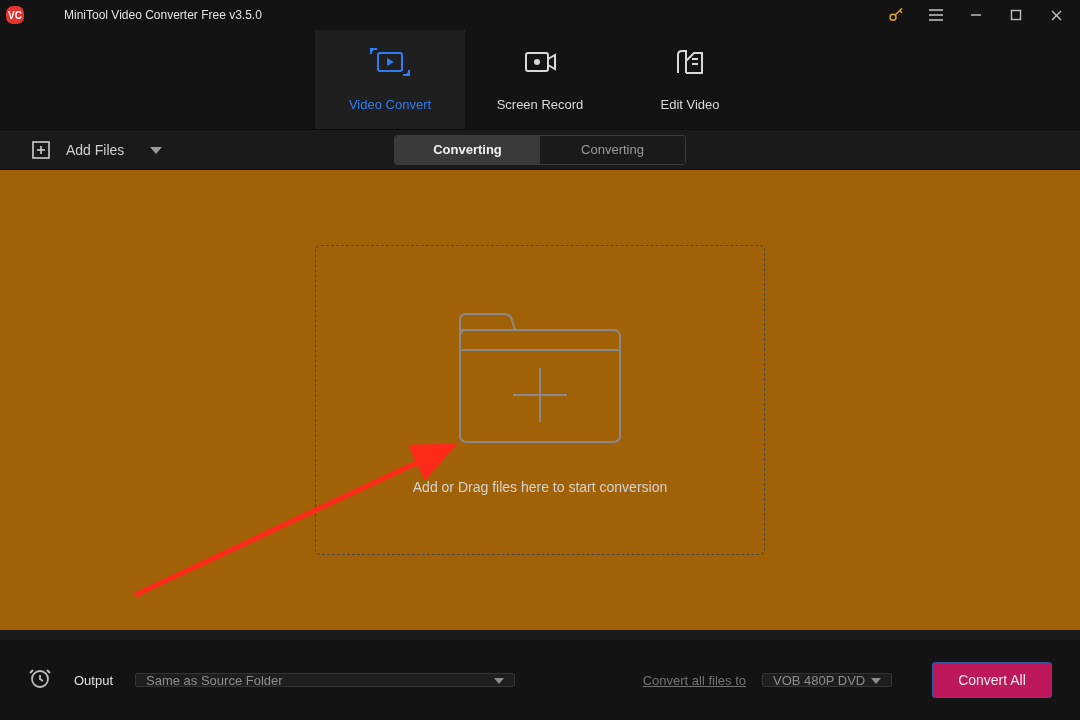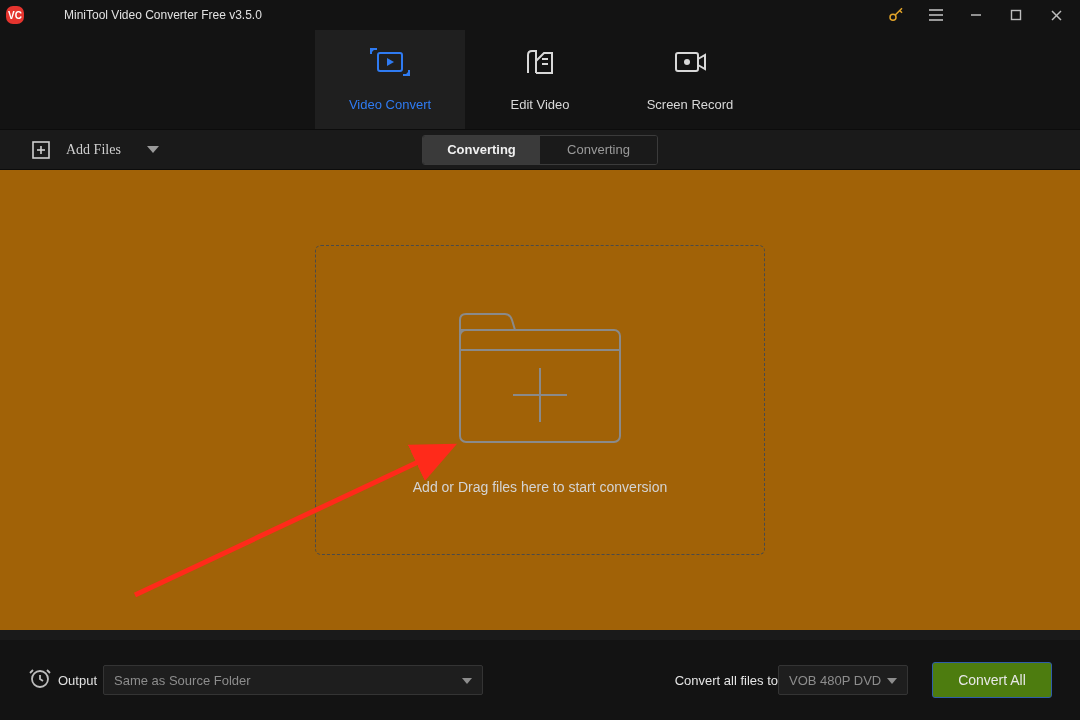--- a/index.html
+++ b/index.html
@@ -68,36 +68,36 @@
       height: 40px;
       background: #1a1a1a;
       display: flex;
       align-items: center;
       border-bottom: 1px solid #0c0c0c;
       position: relative;
     }
     .add-files {
       display: flex; align-items: center; gap: 14px;
       padding: 0 16px 0 30px;
-      color: #cfcfcf; font-size: 14px; height:100%;font-family:Liberation Serif, serif;
+      color: #cfcfcf; font-size: 14px; height:100%;
     }
     .add-files .plus-file-icon svg { display:block; }
     .add-files .chev { margin-left: 12px; }
 
     .sub-tabs {
       position: absolute;
       left: 50%; transform: translateX(-50%);
       display: flex;
       border: 1px solid #3b3b3b;
       border-radius: 3px;
       overflow: hidden;
       height: 30px;
     }
     .sub-tab {
-      width: 117px;
+      width: 145px;
       display: flex; align-items: center; justify-content: center;
       font-size: 13px; color: #9a9a9a;
       background: #1a1a1a;
     }
     .sub-tab.active { background: #3a3a3a; color: #f0f0f0; font-weight:600;}
 
     
     .main {
       height: 460px;
       background: #a16207;
@@ -126,41 +126,42 @@
 
     
     .bottombar {
       position: absolute;
       left:0; right:0; bottom:0;
       height: 80px;
       background: #131313;
       display: flex;
       align-items: center;
       padding: 0 28px;
+      gap: 16px;
     }
     .clock-icon { color:#bdbdbd; }
     .output-label { font-size: 13px; color:#e0e0e0; margin-left: 6px;}
     .select {
       display: flex; align-items: center; justify-content: space-between;
       background: #1e1e1e;
       border: 1px solid #343434;
       border-radius: 2px;
       padding: 0 10px;
       font-size: 13px; color: #8d8d8d;
-      height: 30px;
+      height: 14px;
     }
     .output-select { width: 380px; margin-left: 6px;}
     .bottombar .spacer { flex: 1; }
-    .convert-label { font-size: 13px; color:#e5e5e5; }
+    .convert-label { font-size: 13px; color:#737373;text-decoration:underline; }
     .format-select { width: 130px; }
     .convert-all-btn {
       margin-left: 24px;
       width: 120px; height: 36px;
       display:flex; align-items:center; justify-content:center;
-      background: #4d7c0f;
+      background: #be185d;
       border: 1px solid #2f5da8;
       border-radius: 3px;
       color: #e8e8e8; font-size: 14px;
     }
     .chev-sm { margin-left:6px; }
   </style>
 </head>
 <body>
 
 <div class="titlebar">
@@ -207,37 +208,37 @@
         <path d="M1 7 L1 2 L7 2"></path>
           <path d="M3 4 l-2 -2"></path>
         <path d="M39 23 L39 28 L33 28"></path>
           <path d="M37 26 l2 2"></path>
       </svg>
     </div>
     <span>Video Convert</span>
   </div>
   <div class="nav-tab">
     <div class="nav-icon">
+      <svg width="40" height="30" viewBox="0 0 40 30" fill="none" stroke="#d8d8d8" stroke-width="2">
+        <rect x="6" y="6" width="22" height="18" rx="2"></rect>
+        <path d="M28 12 L35 8 L35 22 L28 18"></path>
+        <circle cx="17" cy="15" r="3" fill="#d8d8d8" stroke="none"></circle>
+      </svg>
+    </div>
+    <span>Screen Record</span>
+  </div>
+  <div class="nav-tab">
+    <div class="nav-icon">
       <svg width="36" height="30" viewBox="0 0 36 30" fill="none" stroke="#d8d8d8" stroke-width="2">
         <path d="M6 26 L6 8 Q6 4 10 4 L14 4 L14 26"></path>
         <path d="M14 26 L30 26 L30 6 L22 6 L14 14"></path>
         <path d="M20 12 L26 12 M20 17 L26 17"></path>
       </svg>
     </div>
     <span>Edit Video</span>
-  </div>
-  <div class="nav-tab">
-    <div class="nav-icon">
-      <svg width="40" height="30" viewBox="0 0 40 30" fill="none" stroke="#d8d8d8" stroke-width="2">
-        <rect x="6" y="6" width="22" height="18" rx="2"></rect>
-        <path d="M28 12 L35 8 L35 22 L28 18"></path>
-        <circle cx="17" cy="15" r="3" fill="#d8d8d8" stroke="none"></circle>
-      </svg>
-    </div>
-    <span>Screen Record</span>
   </div>
 </div>
 
 <div class="toolbar">
   <div class="add-files">
     <span class="plus-file-icon">
       <svg width="22" height="22" viewBox="0 0 22 22" fill="none" stroke="#cfcfcf" stroke-width="1.6">
         <rect x="3" y="3" width="16" height="16"></rect>
         <line x1="7" y1="11" x2="15" y2="11"></line>
           <line x1="11" y1="7" x2="11" y2="15"></line>

